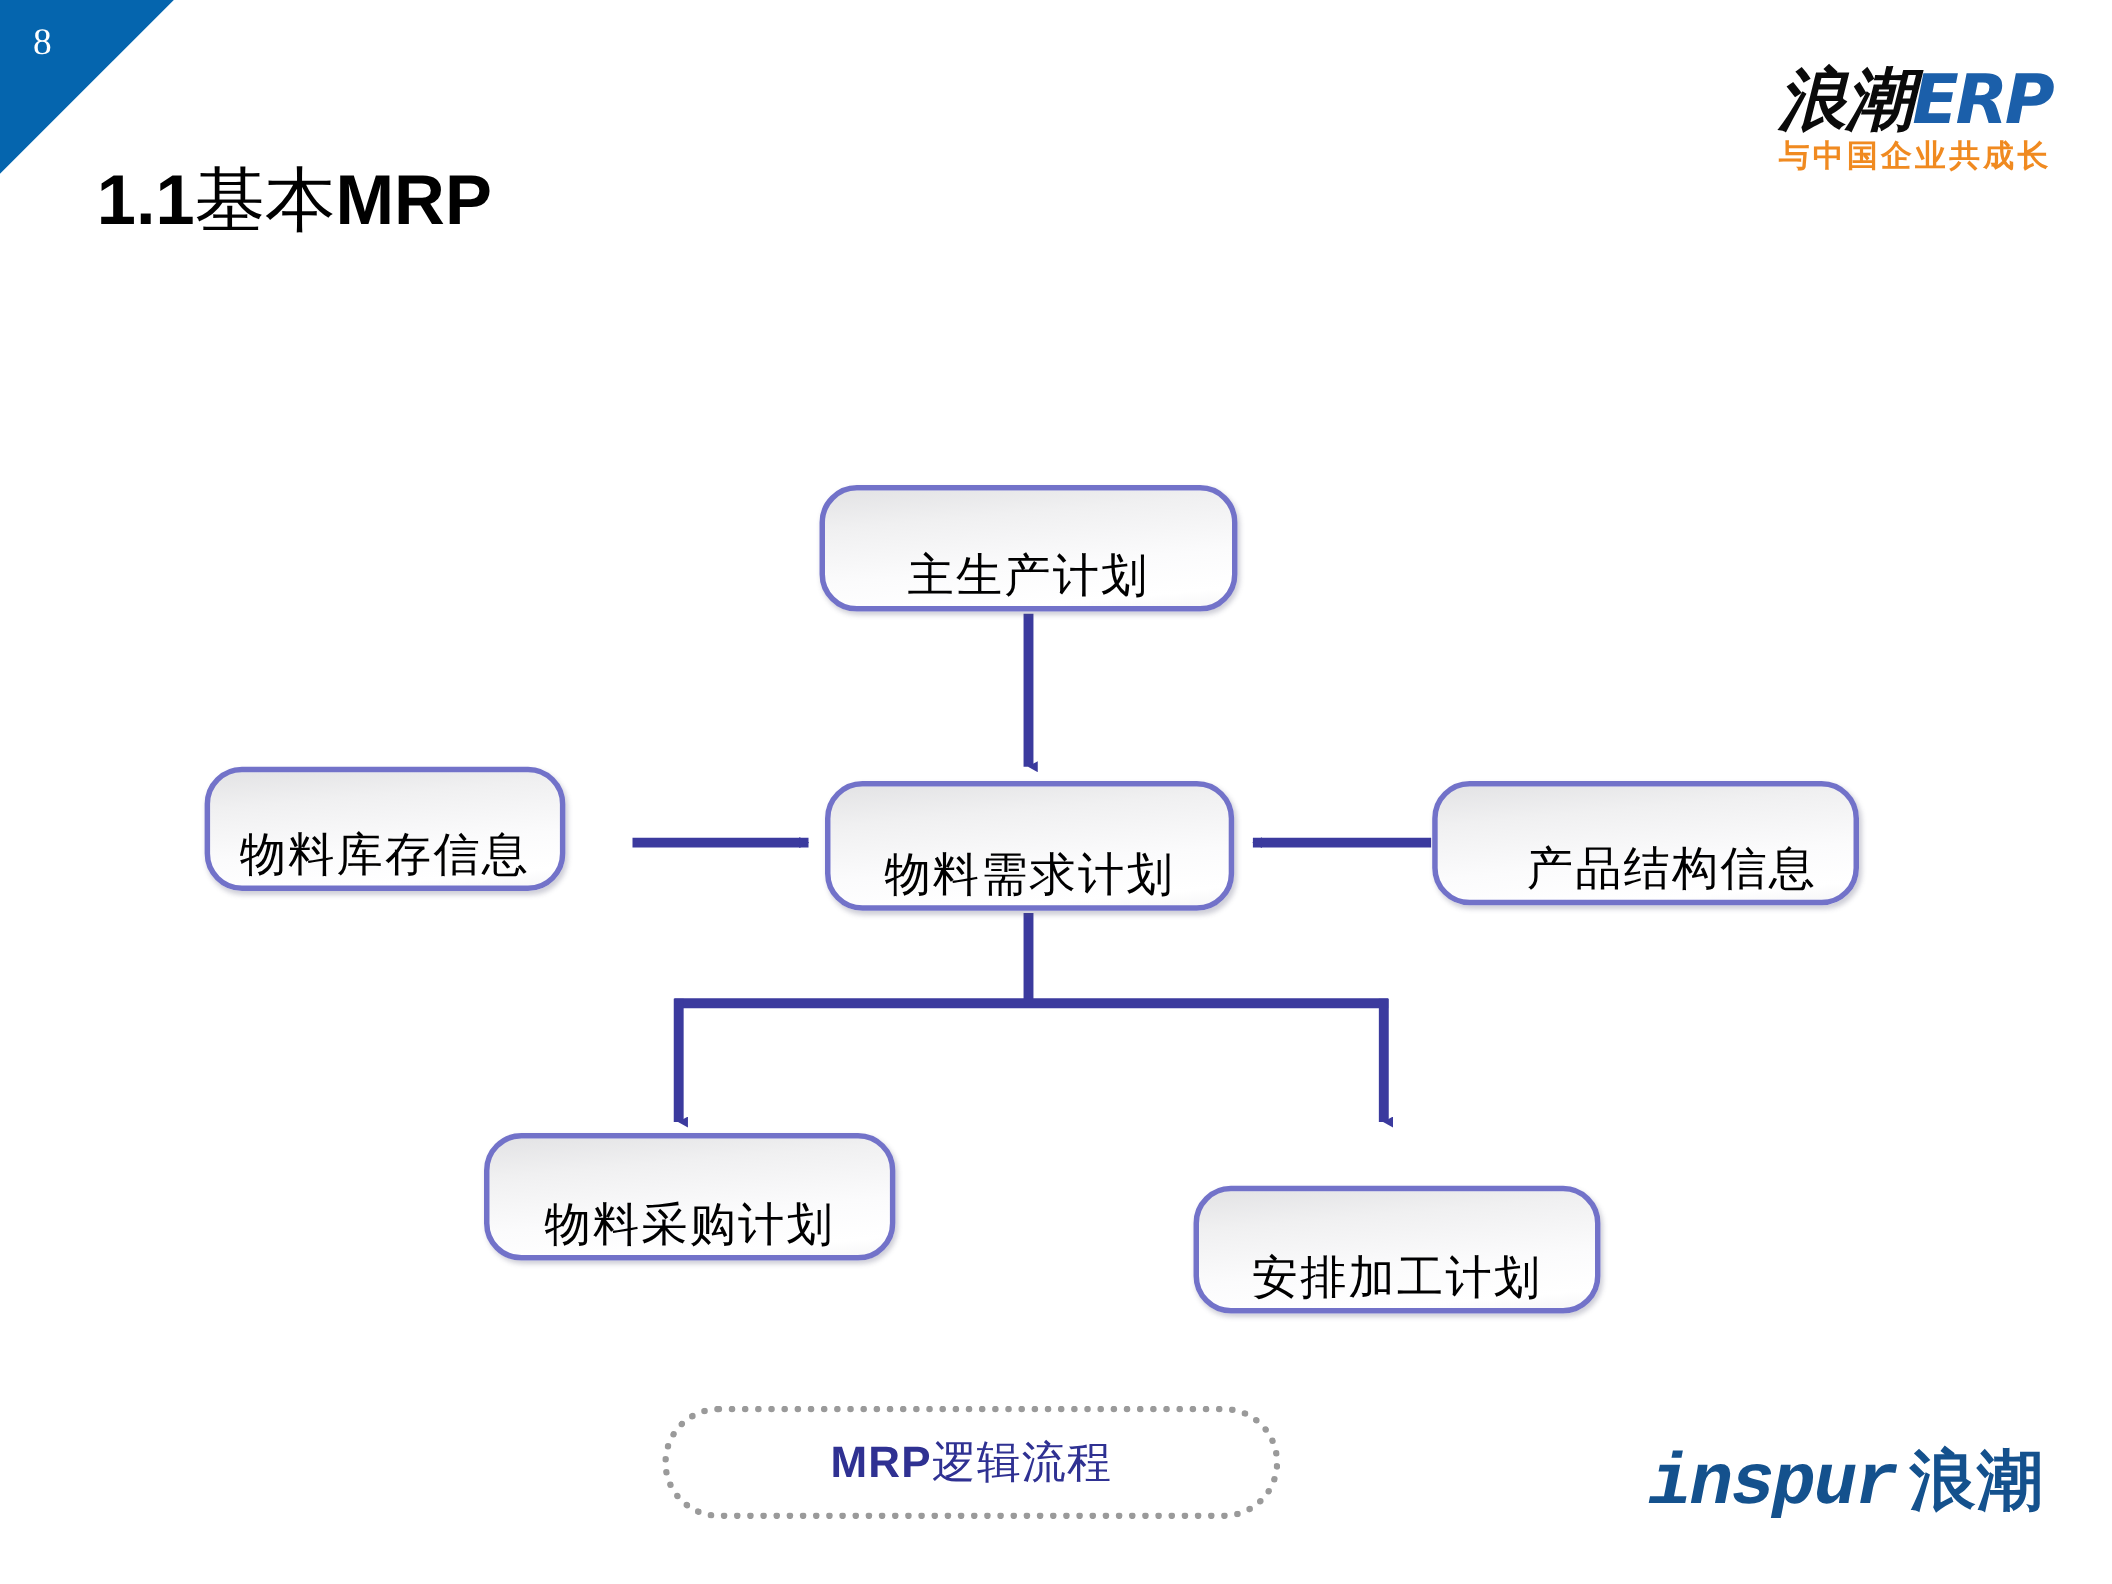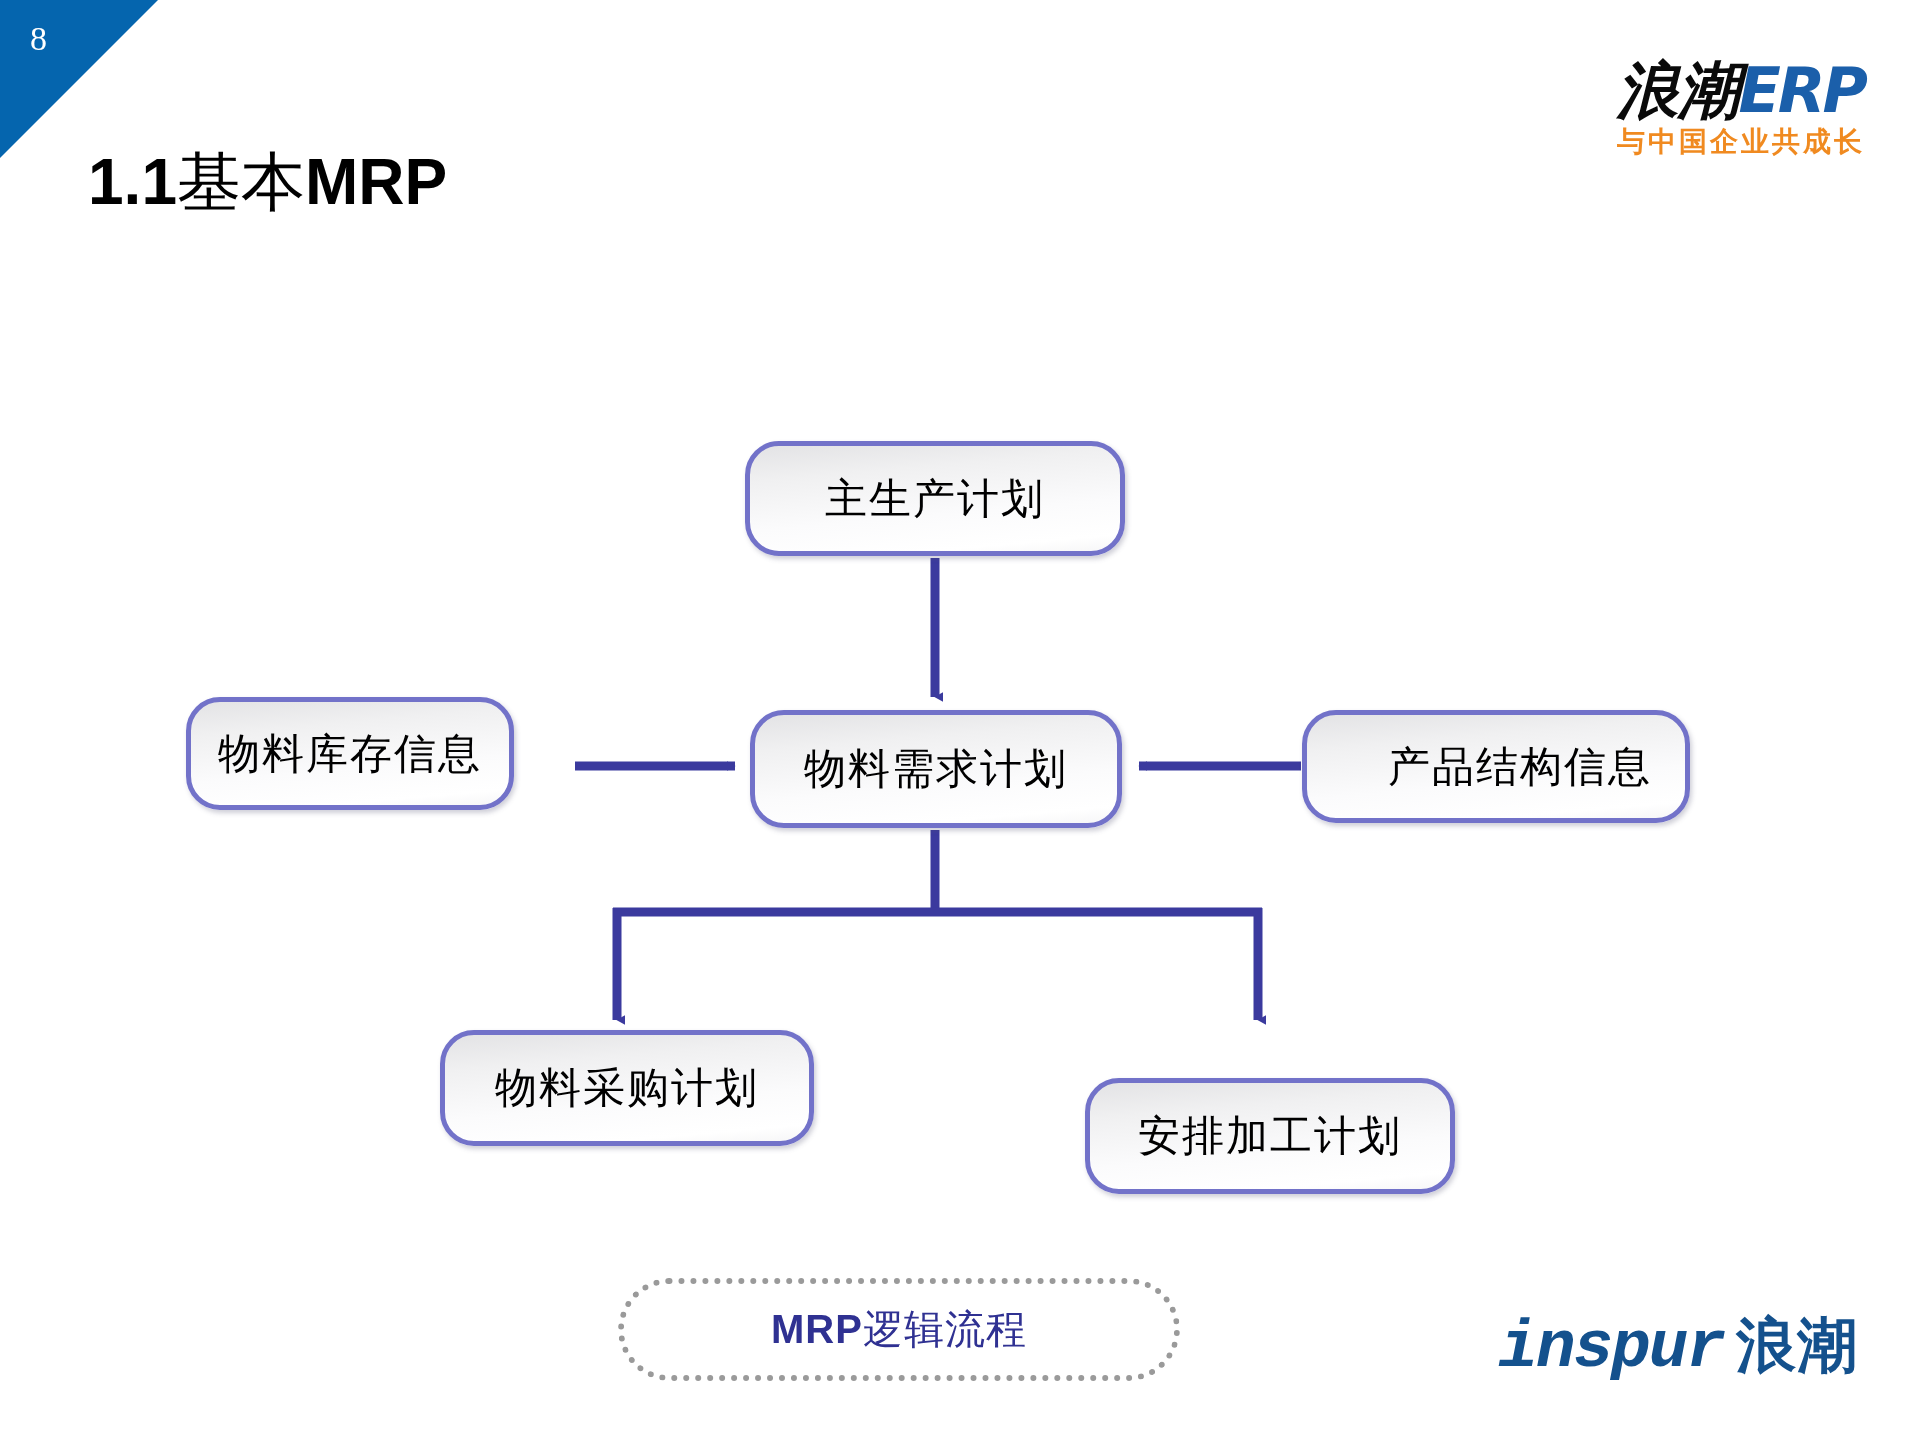--- a/index.html
+++ b/index.html
@@ -106,40 +106,40 @@
   }
 
   .node {
     position: absolute;
     box-sizing: border-box;
     border: 5px solid #7272c9;
     border-radius: 34px;
     background: linear-gradient(175deg, #e3e3e5 0%, #f0f0f1 26%, #fbfbfc 62%, #ffffff 88%, #f6f6f7 100%);
     box-shadow: 2px 3px 5px rgba(80, 80, 110, 0.28);
     display: flex;
-    align-items: center;
+    align-items: flex-end;
     justify-content: center;
     color: #000000;
     font-family: "DejaVu Serif", "Liberation Serif", serif;
     font-size: 42px;
     letter-spacing: 2px;
     white-space: nowrap;
   }
 
   #node-mps      { left: 745px;  top: 441px;  width: 380px; height: 115px; }
   #node-mrp      { left: 750px;  top: 710px;  width: 372px; height: 118px; }
   #node-stock    { left: 186px;  top: 697px;  width: 328px; height: 113px; }
   #node-bom      { left: 1302px; top: 710px;  width: 388px; height: 113px; padding-left: 48px; }
   #node-purchase { left: 440px;  top: 1030px; width: 374px; height: 116px; }
   #node-process  { left: 1085px; top: 1078px; width: 370px; height: 116px; }
 
   
   #caption-pill {
     position: absolute;
-    left: 618px;
+    left: 602px;
     top: 1278px;
     width: 562px;
     height: 103px;
     box-sizing: border-box;
     border: 6px dotted #9a9a9a;
     border-radius: 60px;
     display: flex;
     align-items: center;
     justify-content: center;
     white-space: nowrap;

